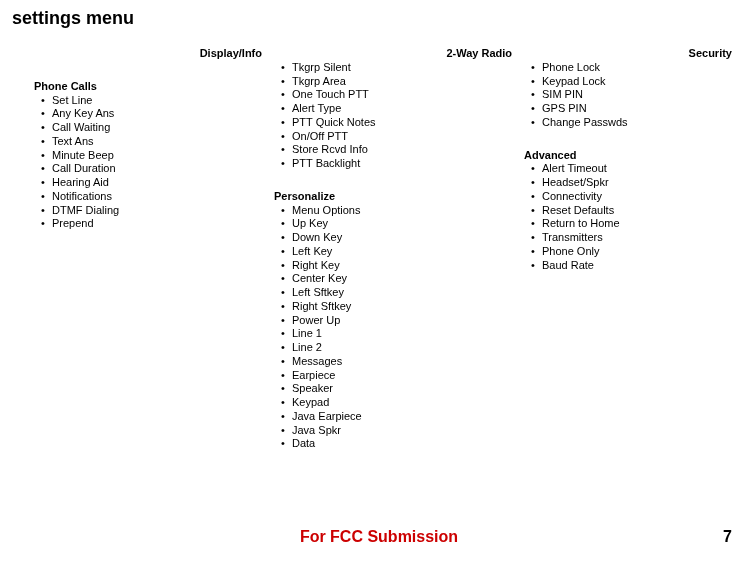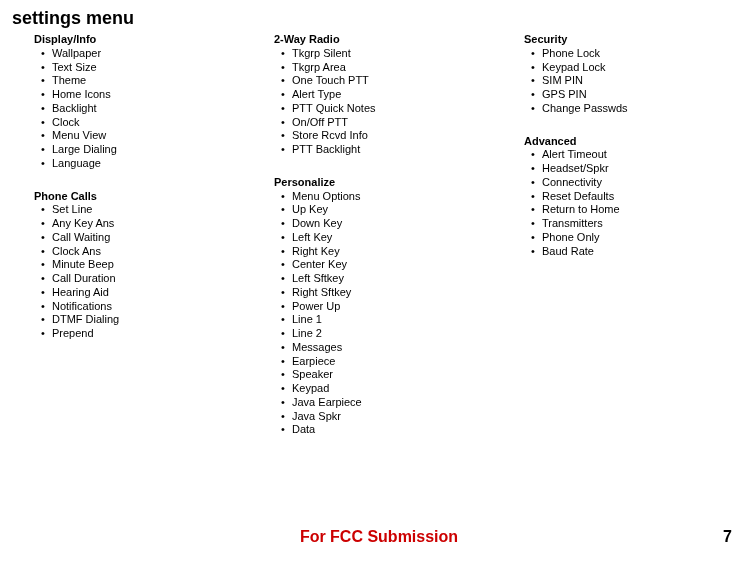--- a/index.html
+++ b/index.html
@@ -24,21 +24,22 @@
       line-height: 1.25;
     }
     .col1 { width: 250px; padding-left: 22px; }
     .col2 { width: 250px; padding-left: 12px; }
     .col3 { width: 220px; padding-left: 12px; }
     .section-heading {
       font-weight: bold;
       margin-top: 19px;
     }
     .section-heading.first {
-      margin-top: 4px;
+      margin-top: 18px;
+      text-align: right;
     }
     ul {
       list-style: none;
       padding-left: 18px;
     }
     ul li {
       position: relative;
     }
     ul li::before {
       content: '•';
@@ -65,37 +66,26 @@
     }
   </style>
 </head>
 <body>
 
 <h1 class="page-title">settings menu</h1>
 
 <div class="columns">
   <div class="col col1">
       <div class="section-heading first">Display/Info</div>
-      <ul>
-        <li>Wallpaper</li>
-        <li>Text Size</li>
-        <li>Theme</li>
-        <li>Home Icons</li>
-        <li>Backlight</li>
-        <li>Clock</li>
-        <li>Menu View</li>
-        <li>Large Dialing</li>
-        <li>Language</li>
-      </ul>
       <div class="section-heading">Phone Calls</div>
       <ul>
         <li>Set Line</li>
         <li>Any Key Ans</li>
         <li>Call Waiting</li>
-        <li>Clock Ans</li>
+        <li>Text Ans</li>
         <li>Minute Beep</li>
         <li>Call Duration</li>
         <li>Hearing Aid</li>
         <li>Notifications</li>
         <li>DTMF Dialing</li>
         <li>Prepend</li>
       </ul>
     </div>
   <div class="col col2">
       <div class="section-heading first">2-Way Radio</div>

